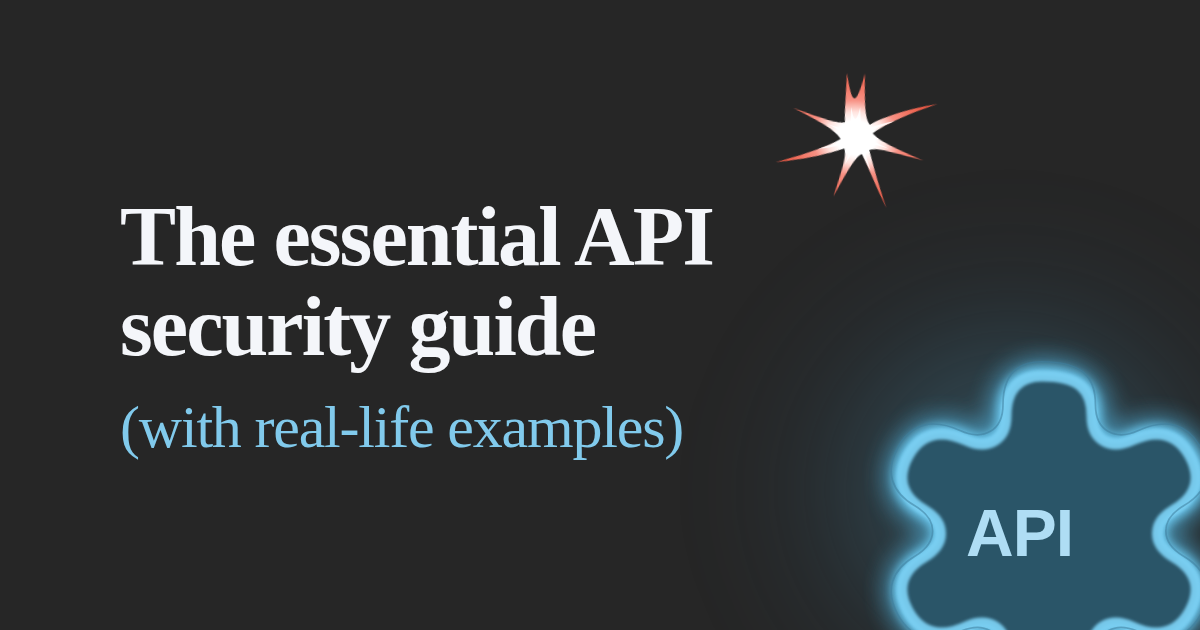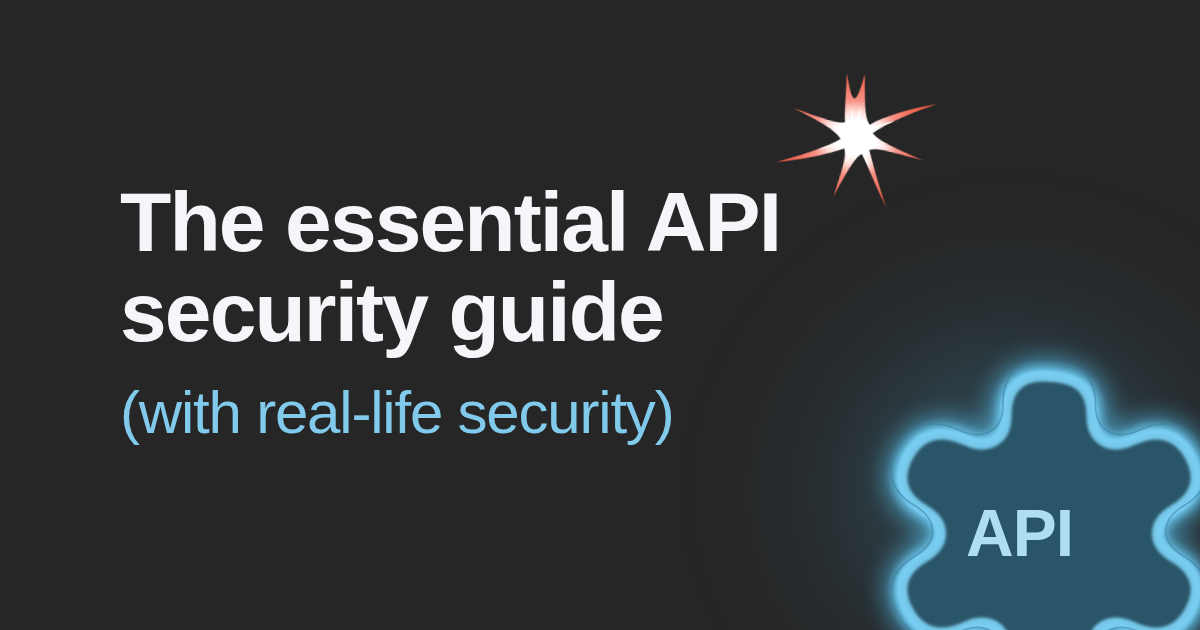--- a/index.html
+++ b/index.html
@@ -33,23 +33,24 @@
                 rgba(50,110,145,0.07) 68%,
                 rgba(38,38,38,0) 100%);
     filter: blur(26px);
     pointer-events: none;
   }
 
   
   .text-block {
     position: absolute;
     left: 120px;
-    top: 178px;
+    top: 192px;
     width: 800px;
     z-index: 6;
+    font-family: Liberation Serif, serif;
   }
 
   .headline {
     margin: 0;
     font-size: 84px;
     line-height: 1.07;
     font-weight: 700;
     letter-spacing: -1.9px;
     color: #F4F6FA;
     white-space: pre-line;
@@ -165,21 +166,21 @@
                  C -13,-6 -10,-5 -6,-6
                  C -7,-11 -8,-21 -9,-29
                  C -5,-18 -2,-10 0,-30 Z" fill="url(#coreGrad)"></path>
       </g>
     </svg>
   </div>
 
   <div class="text-block">
     <h1 class="headline">The essential API
 security guide</h1>
-    <p class="subhead">(with real-life security)</p>
+    <p class="subhead">(with real-life examples)</p>
   </div>
 
   <div class="gear-badge">
     <svg viewBox="0 0 420 360" xmlns="http://www.w3.org/2000/svg">
       <defs>
         <filter id="gearGlow" x="-45%" y="-45%" width="190%" height="190%">
           <feGaussianBlur stdDeviation="13" result="b1"></feGaussianBlur>
           <feMerge>
             <feMergeNode in="b1"></feMergeNode>
             <feMergeNode in="b1"></feMergeNode>

